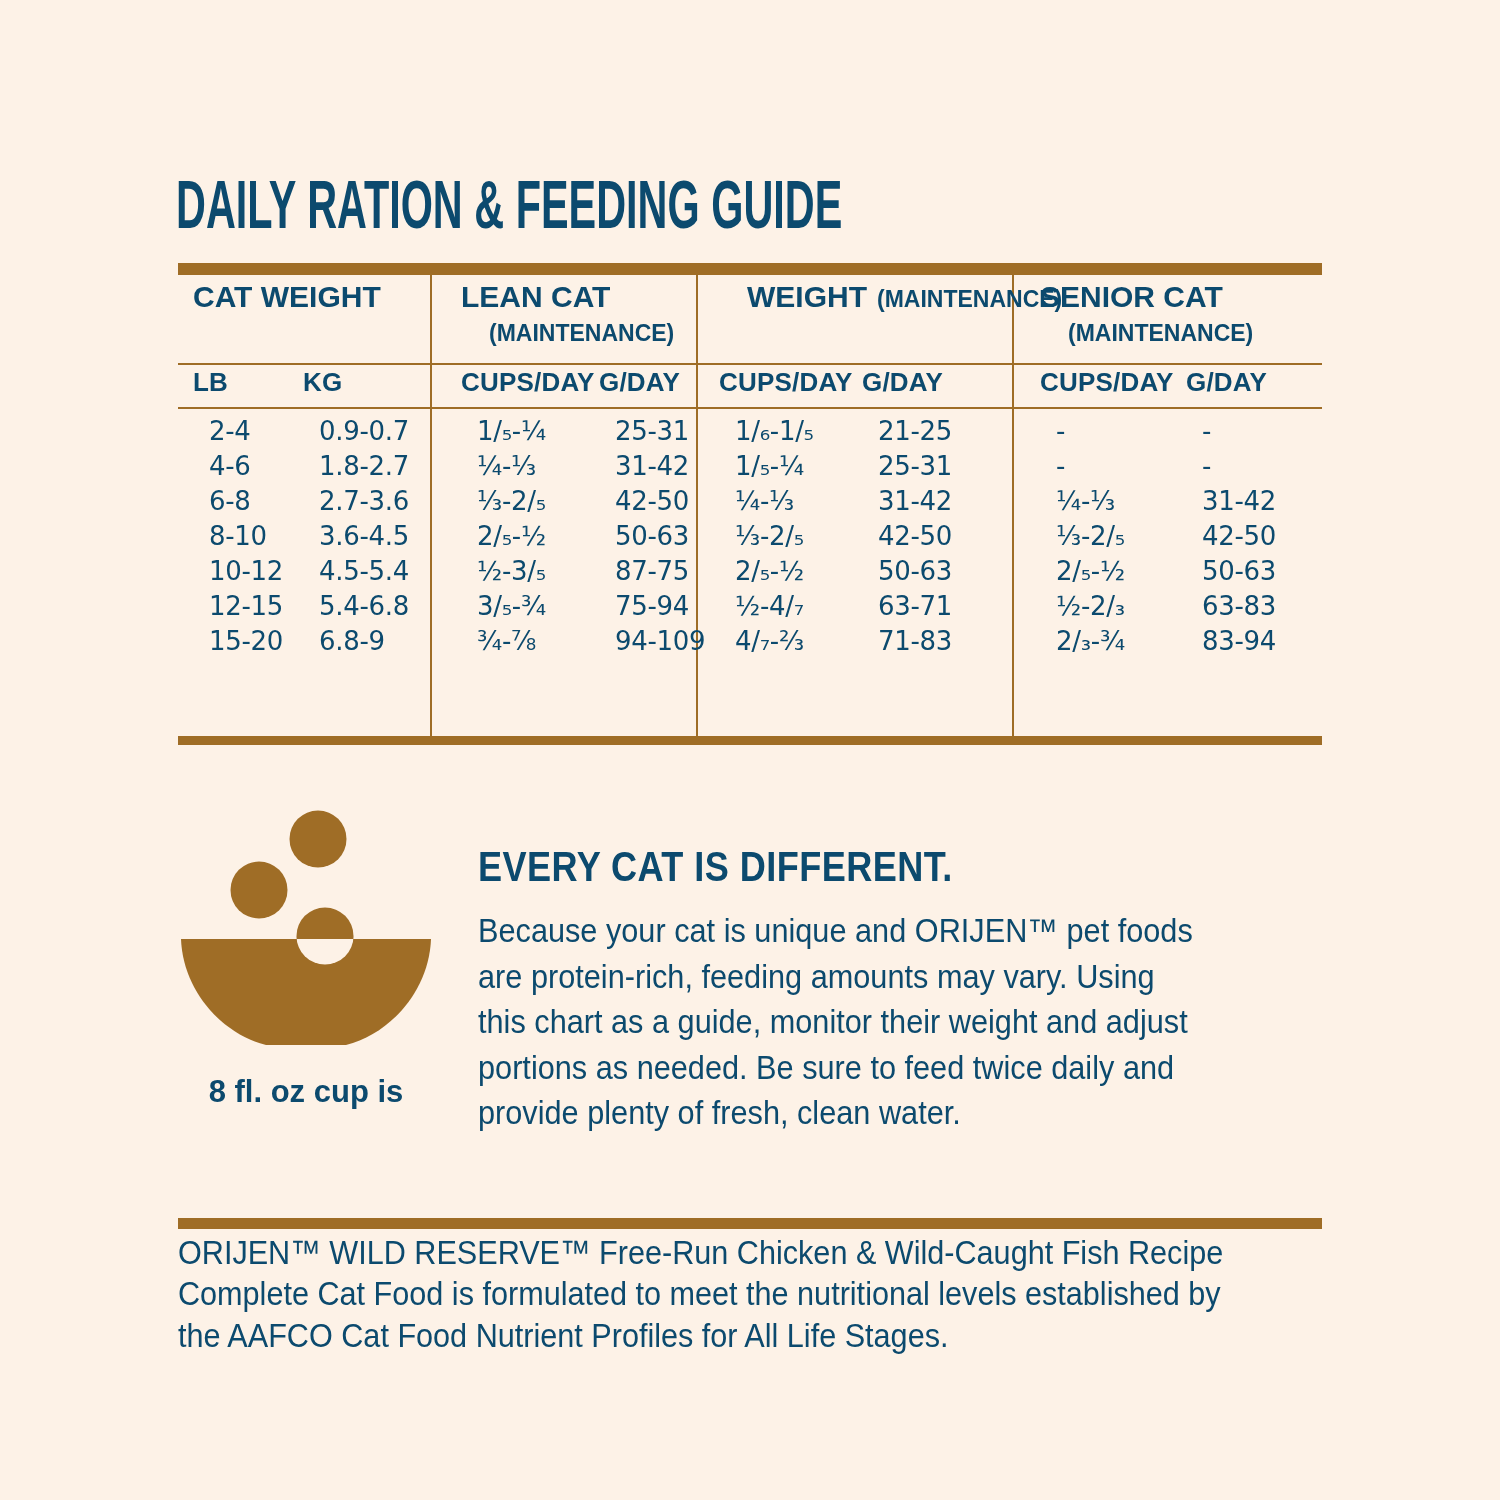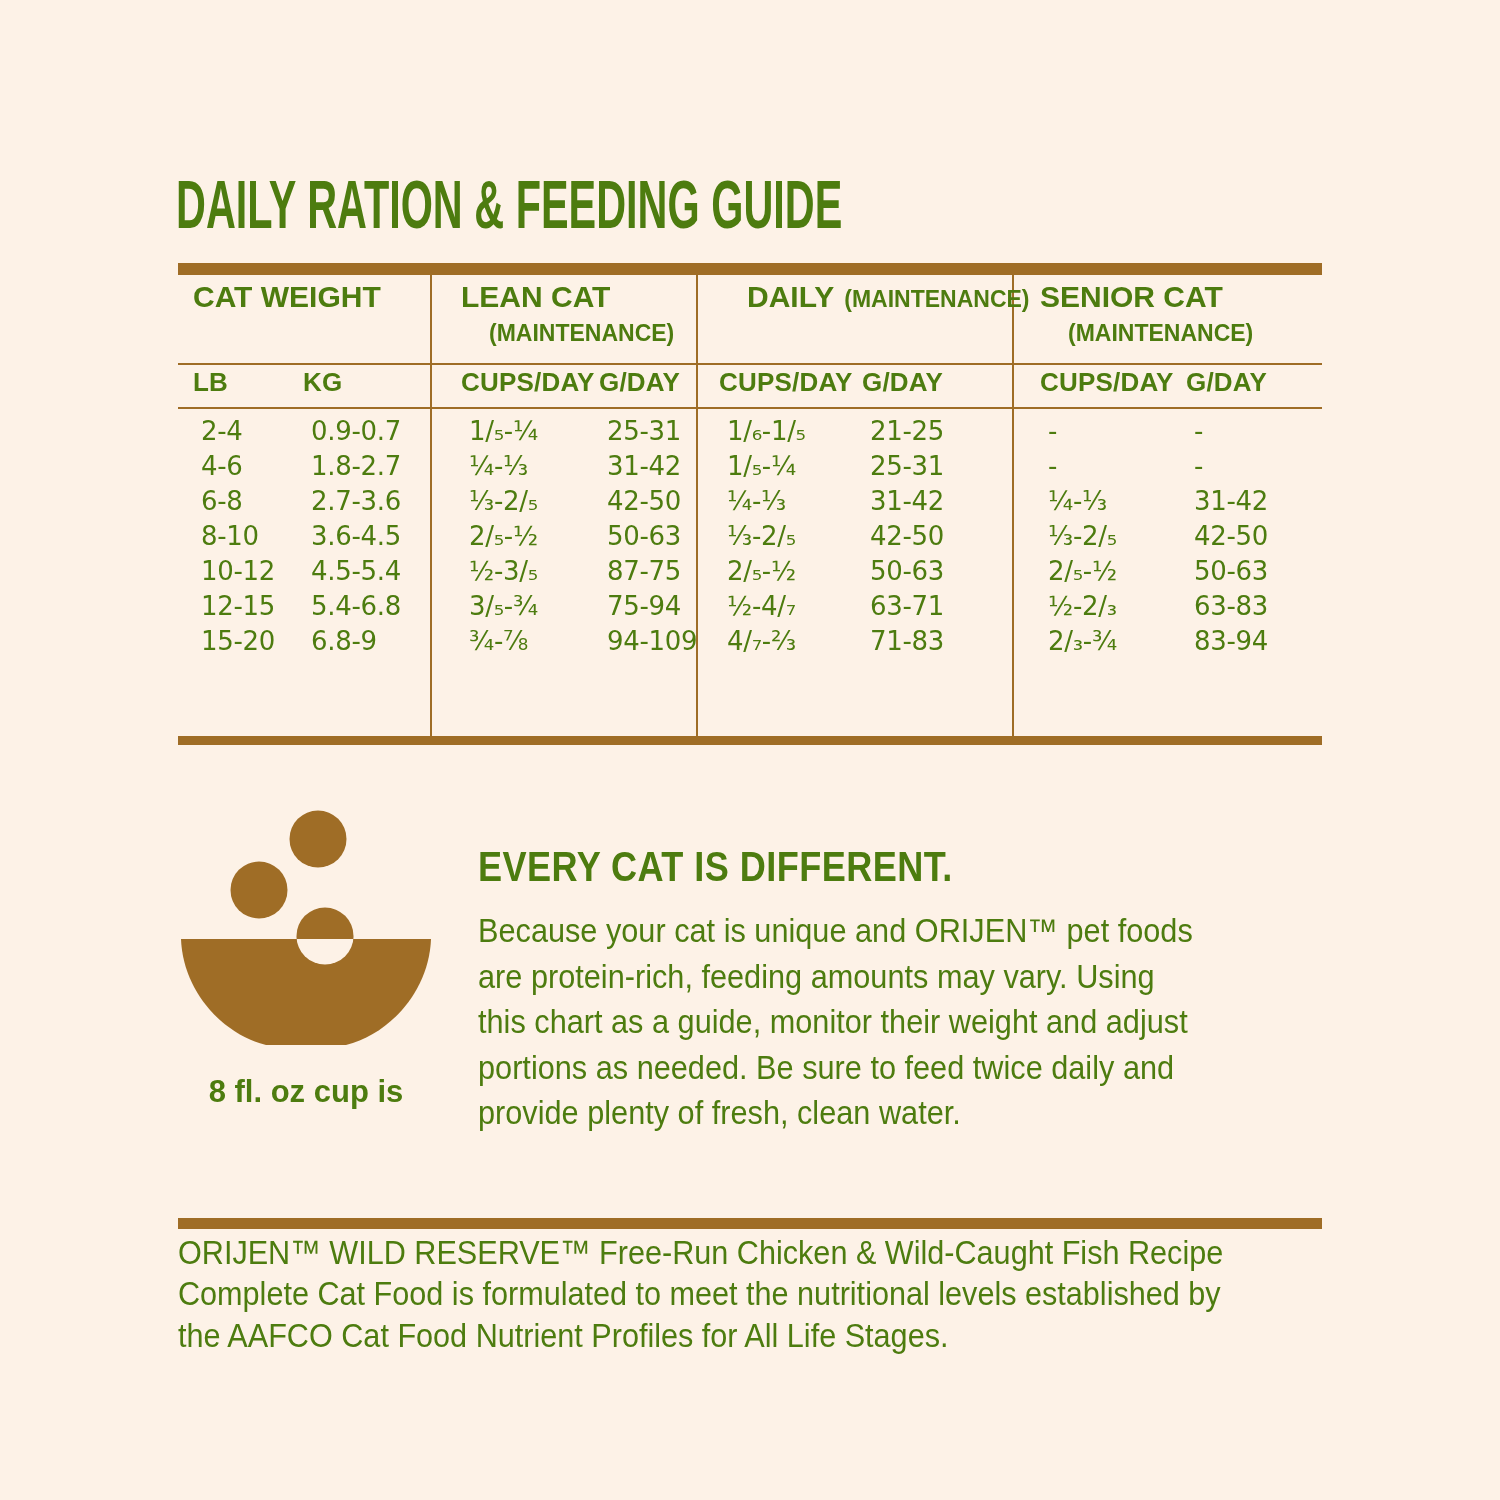--- a/index.html
+++ b/index.html
@@ -1,20 +1,20 @@
 <!DOCTYPE html>
 <html><head>
 <meta charset="utf-8">
 <style>
   html,body{margin:0;padding:0;}
   .canvas{
     position:relative;
     width:1500px;height:1500px;
     background:#fdf2e7;
-    color:#4d7c0f;
+    color:#0c4a6e;
     font-family:"Liberation Sans",sans-serif;
     overflow:hidden;
   }
   
   .page-title{
     position:absolute;left:176px;top:170px;
     font-size:69px;font-weight:700;line-height:69px;
     white-space:nowrap;letter-spacing:0px;
     transform:scaleX(0.60);transform-origin:0 0;
   }
@@ -28,21 +28,21 @@
   .hline{position:absolute;left:0;width:1144px;height:2px;background:#9f6d26;}
   .hl1{top:100px;}.hl2{top:144px;}
   .gh{position:absolute;top:17px;}
   .gh-l1,.gh-l2-main{font-size:30px;font-weight:700;line-height:34px;}
   .gh-l2{line-height:34px;margin-left:28px;}
   .gh-l2-main:not(:empty){margin-right:10px;}
   .gh-sub{font-size:23px;font-weight:700;}
   .g0{left:15px;}.g1{left:283px;}.g2{left:541px;}.g3{left:862px;}
   .shrow{position:absolute;top:104px;left:0;width:100%;}
   .shrow span{position:absolute;font-size:26px;font-weight:700;letter-spacing:0.2px;}
-  .trow{position:absolute;left:8px;width:100%;height:35px;}
+  .trow{position:absolute;left:16px;width:100%;height:35px;}
   .trow span{
     position:absolute;top:0;
     font-family:"DejaVu Sans",sans-serif;
     font-size:26px;letter-spacing:-0.3px;line-height:35px;
   }
   .r0{top:151px;}.r1{top:186px;}.r2{top:221px;}.r3{top:256px;}
   .r4{top:291px;}.r5{top:326px;}.r6{top:361px;}
   .c0{left:15px;}.c1{left:125px;}.c2{left:283px;}.c3{left:421px;}
   .c4{left:541px;}.c5{left:684px;}.c6{left:862px;}.c7{left:1008px;}
   
@@ -84,21 +84,21 @@
 
     <div class="gh g0">
       <div class="gh-l1">CAT WEIGHT</div>
       <div class="gh-l2"><span class="gh-l2-main"></span><span class="gh-sub"></span></div>
     </div>
     <div class="gh g1">
       <div class="gh-l1">LEAN CAT</div>
       <div class="gh-l2"><span class="gh-l2-main"></span><span class="gh-sub">(MAINTENANCE)</span></div>
     </div>
     <div class="gh g2">
-      <div class="gh-l2"><span class="gh-l2-main">DAILY</span><span class="gh-sub">(MAINTENANCE)</span></div>
+      <div class="gh-l2"><span class="gh-l2-main">WEIGHT</span><span class="gh-sub">(MAINTENANCE)</span></div>
     </div>
     <div class="gh g3">
       <div class="gh-l1">SENIOR CAT</div>
       <div class="gh-l2"><span class="gh-l2-main"></span><span class="gh-sub">(MAINTENANCE)</span></div>
     </div>
 
     <div class="shrow">
       <span class="c0">LB</span>
       <span class="c1">KG</span>
       <span class="c2">CUPS/DAY</span>

